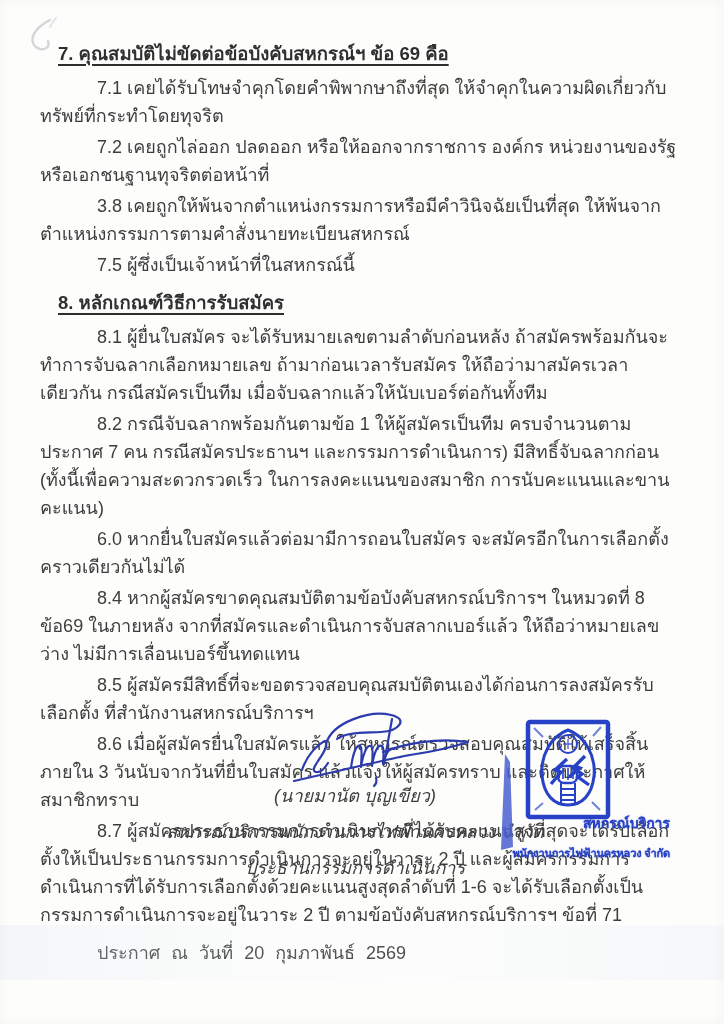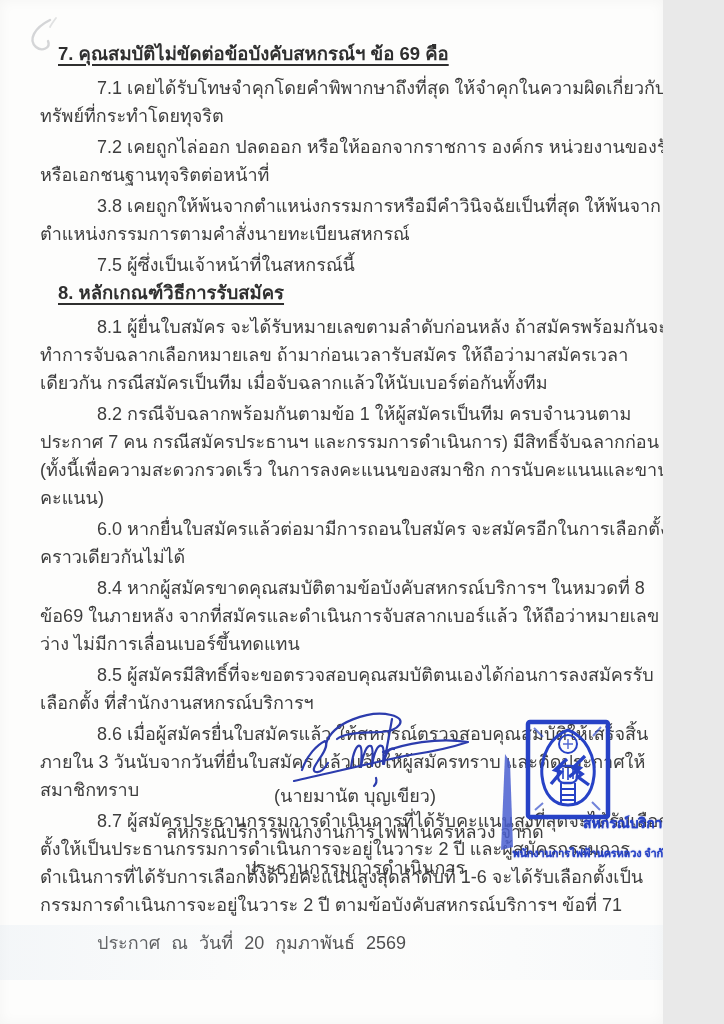--- a/index.html
+++ b/index.html
@@ -3,21 +3,21 @@
 <meta charset="utf-8">
 <style>
   html,body{margin:0;padding:0;}
   body{
     width:724px;height:1024px;
     background:#e9e9e9;
     font-family:"Liberation Sans","DejaVu Sans",sans-serif;
   }
   .page{
     position:relative;
-    width:663px;height:1024px;
+    width:724px;height:1024px;
     background:#fdfdfc;
     overflow:hidden;
     box-shadow:inset 0 0 14px rgba(0,0,0,0.04);
   }
   .content{
     position:absolute;
     left:40px;top:40px;
     width:650px;
     color:#3d3d3d;
     font-size:18px;
@@ -25,21 +25,21 @@
   .sec-head{
     font-weight:bold;
     color:#2f2f2f;
     font-size:18.5px;
     line-height:28px;
     margin:0 0 6px 18px;
     text-decoration:underline;
     text-underline-offset:4px;
     text-decoration-thickness:1.5px;
   }
-  .sec-head.h8{margin-top:0;}
+  .sec-head.h8{margin-top:10px;}
   .para{
     margin:3px 12px 0 0;
     line-height:28px;
     text-indent:57px;
   }
   .date-line{
     margin-top:10px;
     line-height:28px;
     text-indent:57px;
     word-spacing:6px;
@@ -50,21 +50,21 @@
     width:205px;height:92px;
   }
   .sign-block{
     position:absolute;
     left:95px;top:778px;
     width:520px;
     text-align:center;
     color:#3d3d3d;
     font-size:18px;
   }
-  .sign-block div{line-height:36px;}
+  .sign-block div{line-height:36px;font-style:italic;}
   .stamp{
     position:absolute;
     left:492px;top:700px;
     width:178px;height:162px;
   }
   .stamp svg{position:absolute;left:0;top:0;}
   .stamp-line1,.stamp-line2{
     position:absolute;
     left:0;width:100%;
     text-align:right;

